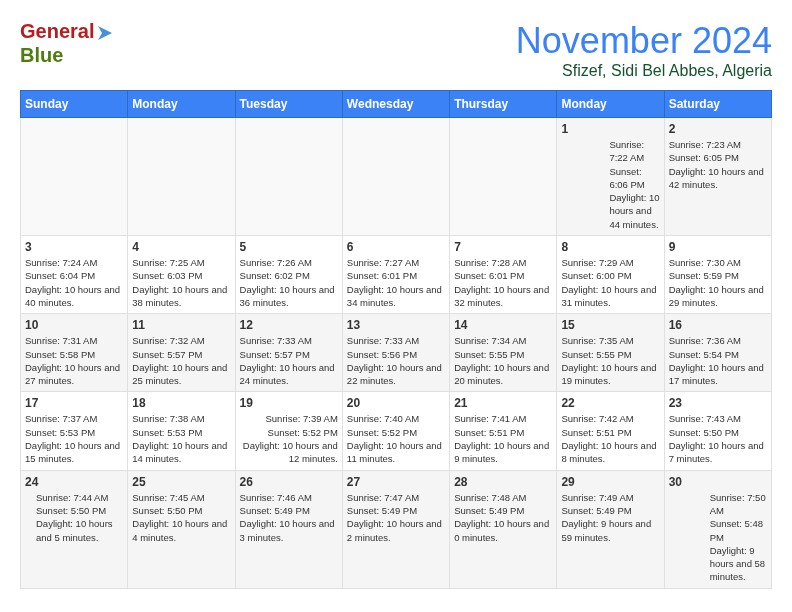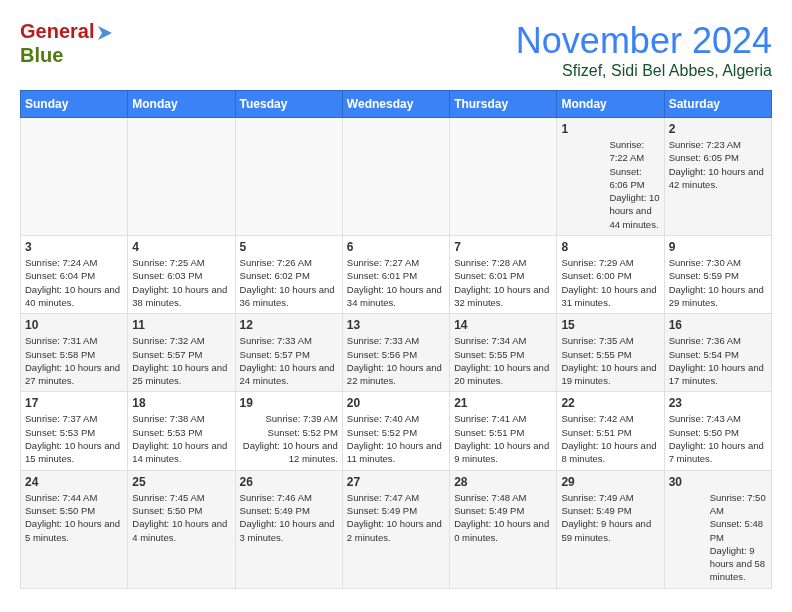--- a/index.html
+++ b/index.html
@@ -200,21 +200,21 @@
           <td>
             <span class="day-num">23</span>
             <div class="day-info" style="white-space: pre-line;">Sunrise: 7:43 AM
 Sunset: 5:50 PM
 Daylight: 10 hours and 7 minutes.</div>
           </td>
         </tr>
         <tr>
           <td>
             <span class="day-num">24</span>
-            <div class="day-info" style="white-space: pre-line;">Sunrise: 7:44 AM
+            <div class="day-info" style="white-space: pre-line; margin-left: 11px;">Sunrise: 7:44 AM
 Sunset: 5:50 PM
 Daylight: 10 hours and 5 minutes.</div>
           </td>
           <td>
             <span class="day-num">25</span>
             <div class="day-info" style="white-space: pre-line;">Sunrise: 7:45 AM
 Sunset: 5:50 PM
 Daylight: 10 hours and 4 minutes.</div>
           </td>
           <td>

